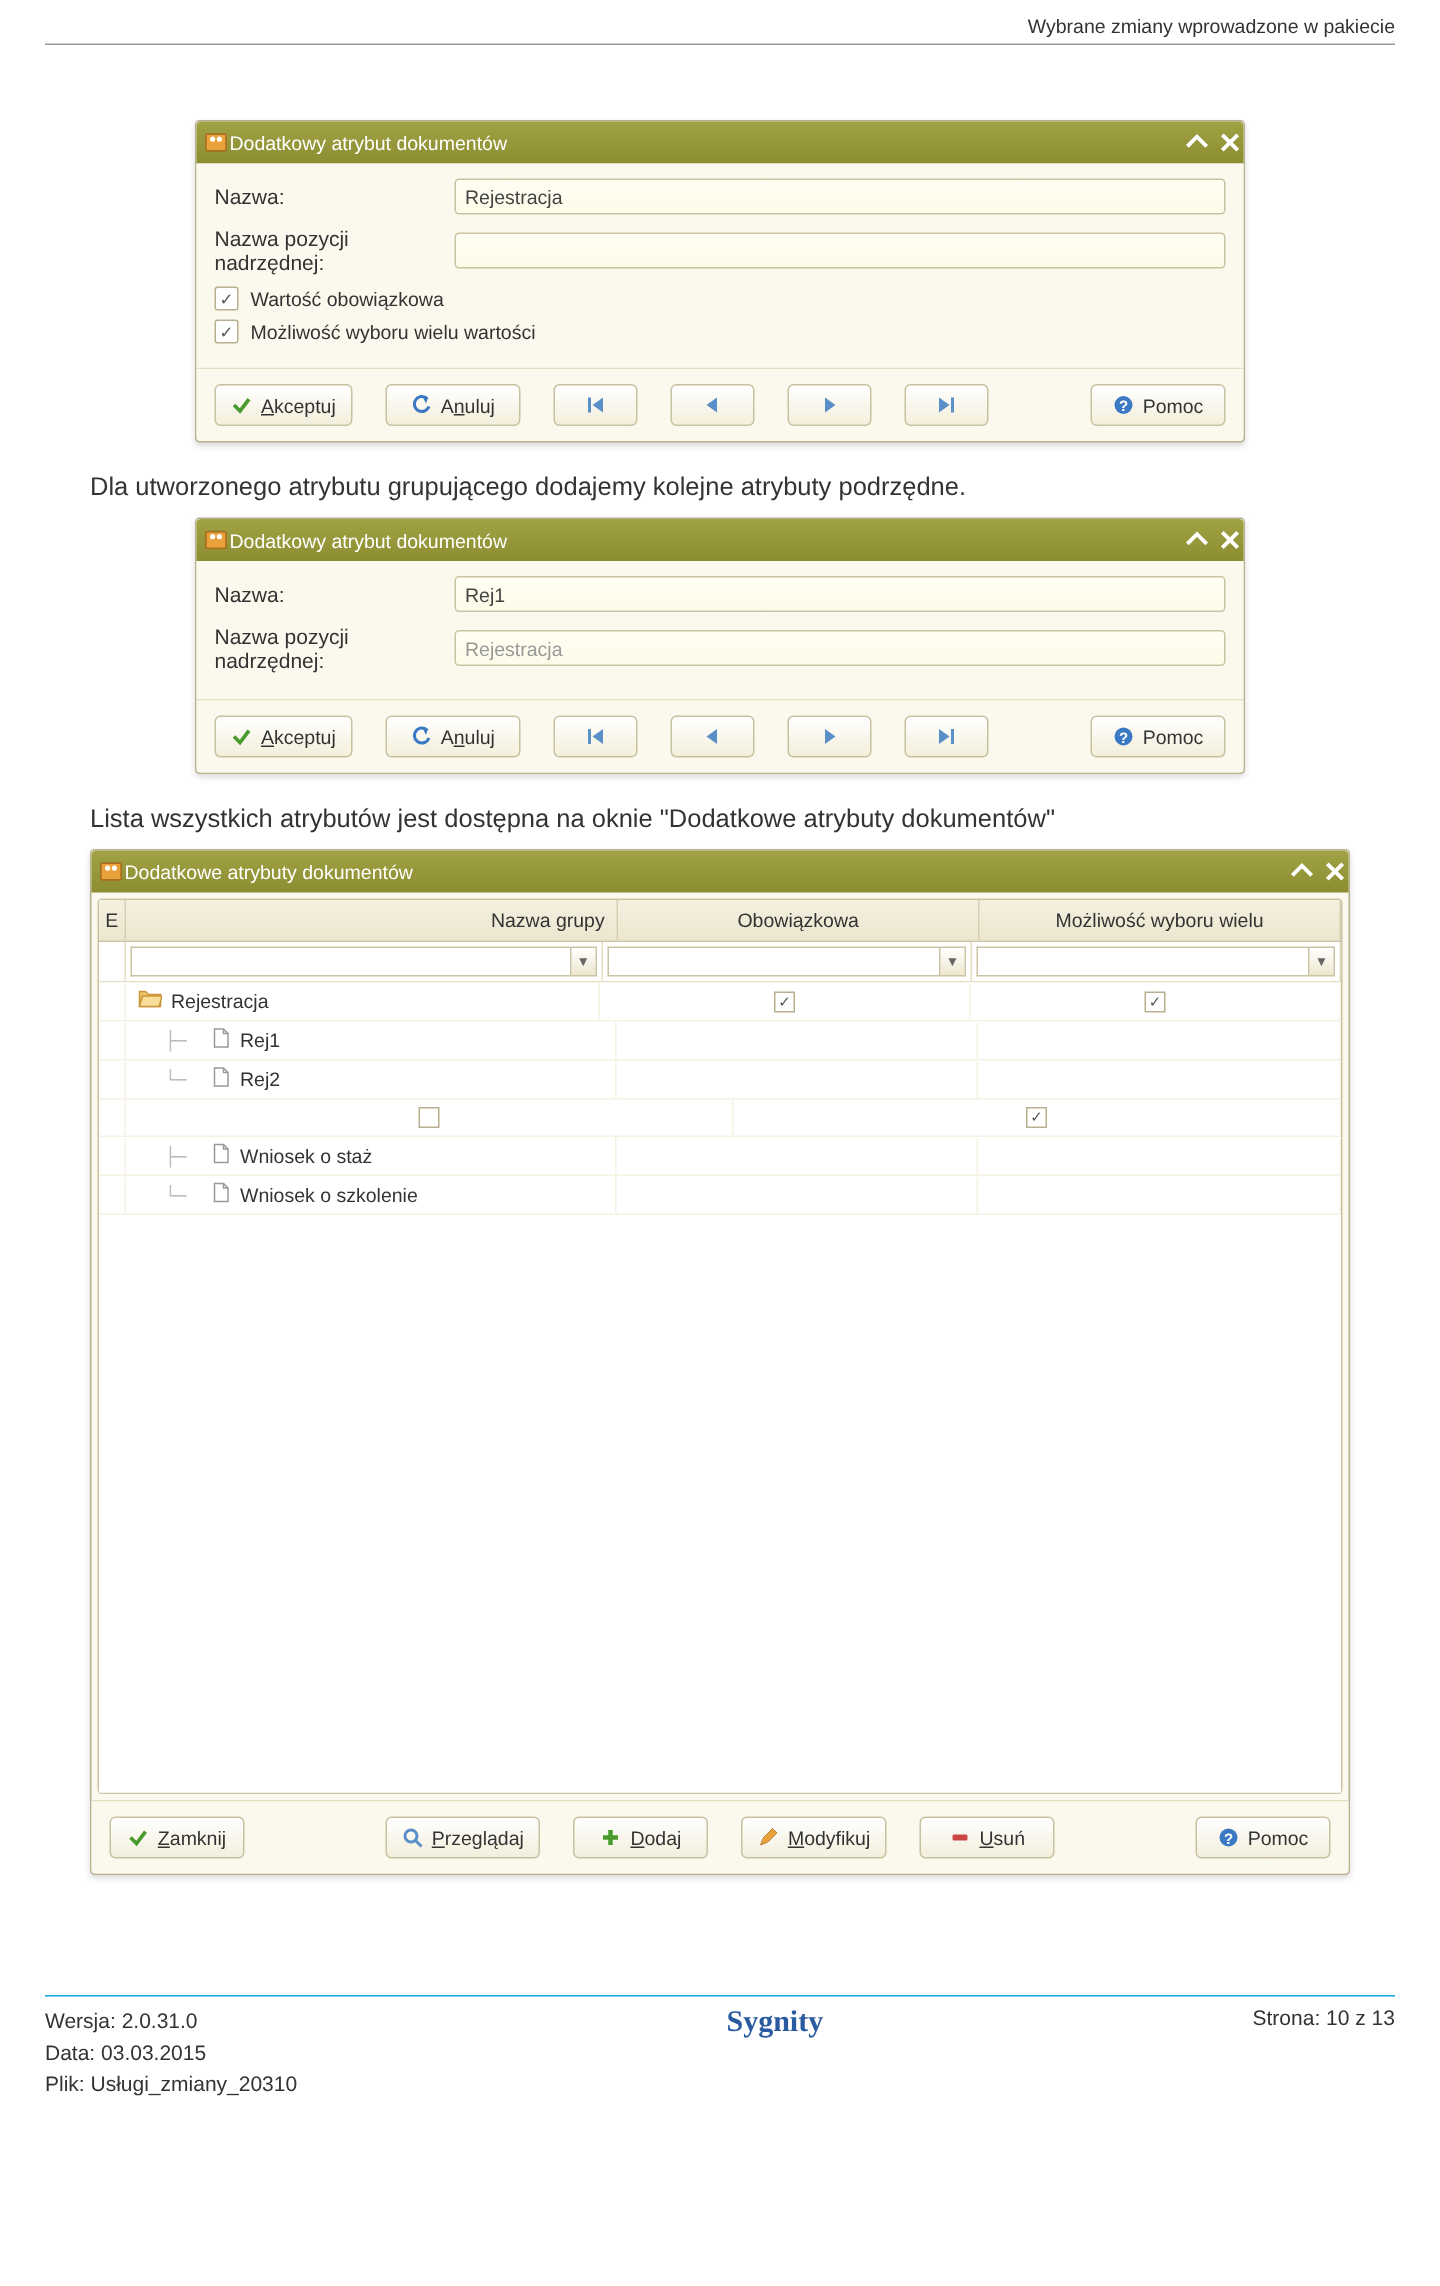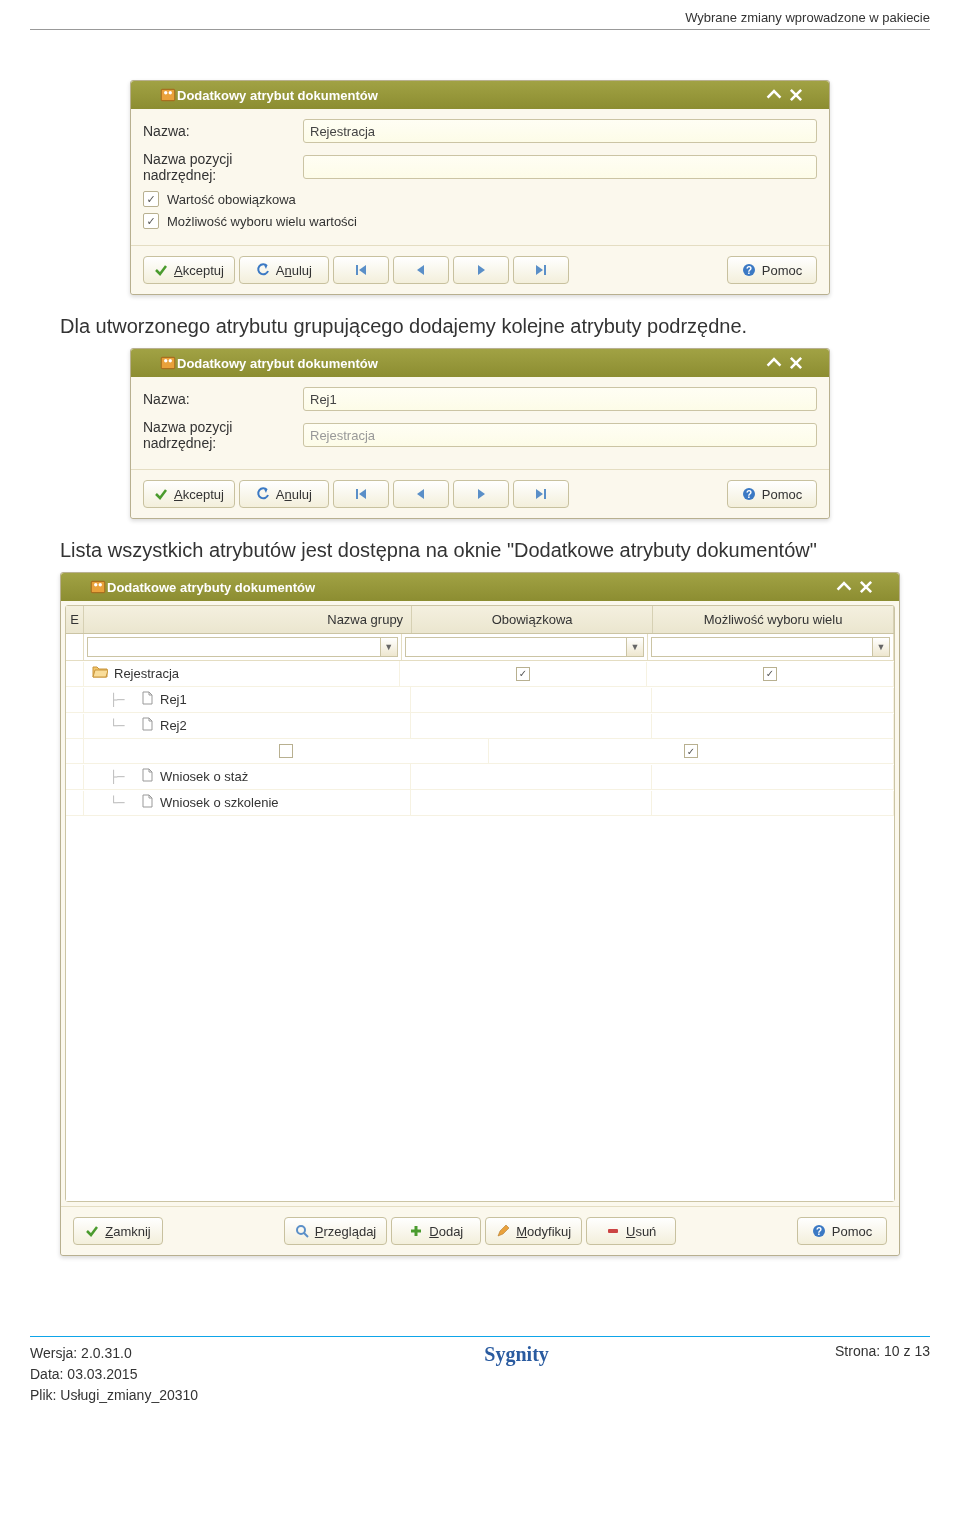--- a/index.html
+++ b/index.html
@@ -1,37 +1,37 @@
 <!DOCTYPE html>
 <html><head>
 <meta charset="utf-8">
 <style>
   * { box-sizing: border-box; margin: 0; padding: 0; }
   body { font-family: Arial, sans-serif; font-size: 13px; color: #333; background: #fff; width: 960px; margin: 0 auto; }
   .page { padding: 10px 30px; }
   .page-header { font-size: 13px; padding-bottom: 4px; border-bottom: 1px solid #999; margin-bottom: 50px; text-align: right; }
-  .body-text { font-size: 20px; margin: 20px 0 10px 30px; }
+  .body-text { font-size: 17px; margin: 20px 0 10px 30px; }
   
   
   .panel { width: 700px; margin: 0 auto 20px auto; border: 1px solid #b8b090; background: #fbf8ed; border-radius: 3px; box-shadow: 0 2px 4px rgba(0,0,0,0.15); }
   .panel.wide { width: 840px; }
-  .titlebar { background: linear-gradient(#a1a244, #8c8d31); color: #fff; font-weight: bold; font-size: 13px; padding: 6px 24px; display: flex; align-items: center; border-radius: 3px 3px 0 0; }
+  .titlebar { background: linear-gradient(#a1a244, #8c8d31); color: #fff; font-weight: normal; font-size: 13px; padding: 6px 0; display: flex; align-items: center; border-radius: 3px 3px 0 0; }
   .titlebar .spacer { flex: 1; }
   .titlebar .tb-icon { width: 18px; height: 16px; display: inline-flex; align-items: center; justify-content: center; margin-left: 4px; }
   .titlebar svg { display: block; }
   .panel-body { padding: 10px 12px; background: #fbf8ed; }
   
   .form-row { display: flex; align-items: center; margin-bottom: 8px; }
   .form-row label { width: 160px; font-size: 14px; color: #333; }
   .form-row input[type=text] { flex: 1; height: 24px; border: 1px solid #cbc4a4; border-radius: 3px; background: linear-gradient(#fffef4,#fdfce8); padding: 0 6px; font-size: 13px; color: #444; }
   
   .check-row { display: flex; align-items: center; margin-bottom: 6px; }
   .check-row .cb { width: 16px; height: 16px; border: 1px solid #b8b090; border-radius: 2px; background: #fff; display: inline-flex; align-items: center; justify-content: center; margin-right: 8px; font-size: 11px; color: #555; }
   
-  .toolbar { border-top: 1px solid #e4ddc2; padding: 10px 12px; display: flex; gap: 4px; background: #fbf8ed; border-radius: 0 0 3px 3px; }
+  .toolbar { border-top: 1px solid #e4ddc2; padding: 10px 12px; display: flex; gap: 22px; background: #fbf8ed; border-radius: 0 0 3px 3px; }
   .toolbar .tb-spacer { flex: 1; }
   .btn { height: 28px; min-width: 90px; border: 1px solid #c8c19f; border-radius: 4px; background: linear-gradient(#ffffff,#f3efdb); font-size: 13px; color: #333; display: inline-flex; align-items: center; justify-content: center; gap: 6px; padding: 0 10px; cursor: pointer; }
   .btn.icon-only { min-width: 56px; }
   .btn u { text-decoration: underline; }
   .ic { width: 14px; height: 14px; display: inline-flex; align-items: center; justify-content: center; }
   
   
   .grid { background: #fff; border: 1px solid #cbc4a4; border-radius: 3px; margin: 4px; }
   .grid-head { display: flex; background: linear-gradient(#f4f0df,#ebe6cf); border-bottom: 1px solid #cbc4a4; }
   .gh-cell { flex: 1; padding: 6px 8px; font-size: 13px; border-right: 1px solid #d6d0b3; text-align: center; }

